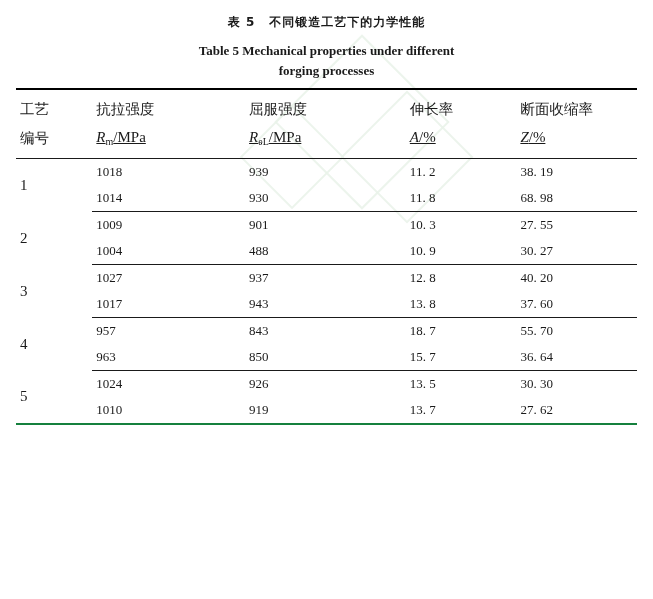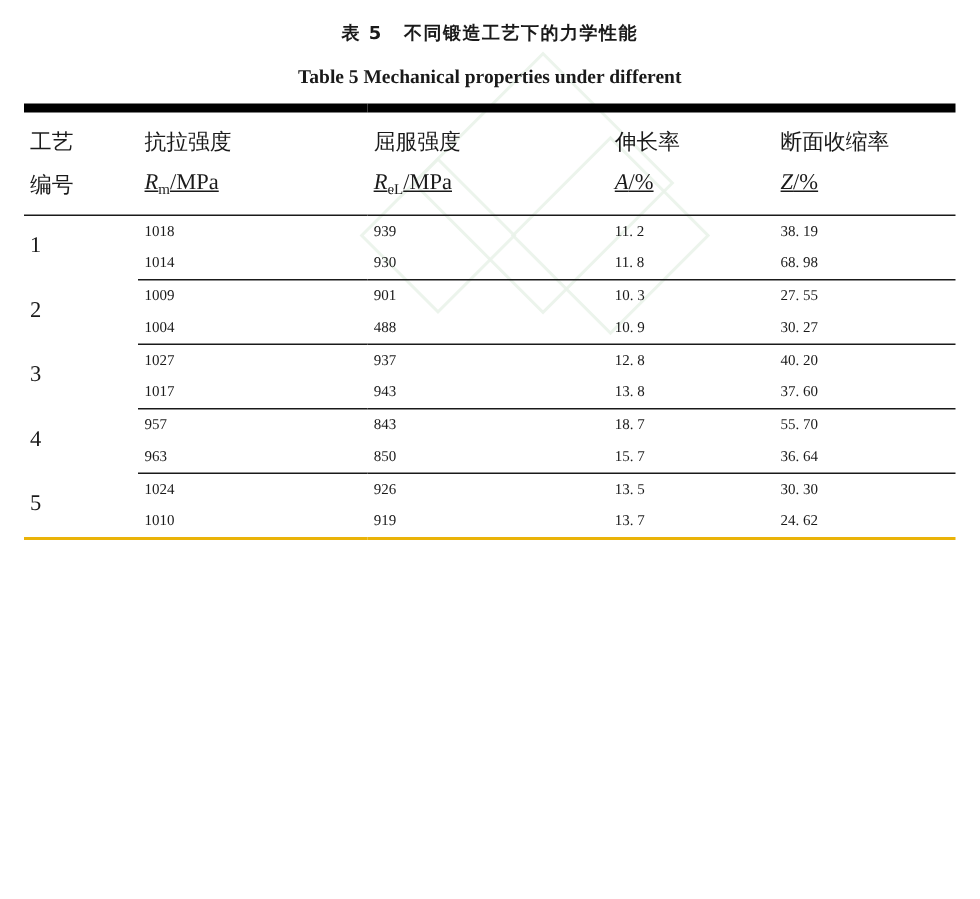--- a/index.html
+++ b/index.html
@@ -58,23 +58,23 @@
     width: 100%;
     border-collapse: collapse;
     font-size: 15px;
   }
   table.props thead th {
     font-weight: normal;
     text-align: left;
     vertical-align: top;
     padding: 6px 4px 4px 4px;
   }
-  .rule-top    { border-top: 6px solid #000000; margin-top: 16px; }
+  .rule-top    { border-top: 2px solid #000000; margin-top: 16px; }
   .rule-mid    { border-bottom: 1.2px solid #1a1a1a; }
-  .rule-bottom { border-bottom: 2px solid #eab308; }
+  .rule-bottom { border-bottom: 2px solid #15803d; }
 
   thead tr.head-row th { padding-top: 10px; }
   thead tr.head-row2 th { padding-bottom: 10px; }
 
   .hdr-cn {
     font-family: "DejaVu Sans", sans-serif;
     font-size: 14.5px;
     white-space: nowrap;
   }
   .hdr-sym {
@@ -89,21 +89,21 @@
     font-size: 10px;
     font-style: normal;
     vertical-align: baseline;
     position: relative;
     top: 3px;
   }
 
   tbody td {
     padding: 5px 4px;
     vertical-align: middle;
-    font-size: 10px;
+    font-size: 13px;
     font-family: "Liberation Serif", serif;
   }
   td.idcell {
     font-size: 15px;
     width: 58px;
   }
   .group-sep td { border-bottom: 1.1px solid #1a1a1a; }
 
   col.c0 { width: 76px; }
   col.c1 { width: 152px; }
@@ -119,20 +119,21 @@
 <div class="watermark wm3"></div>
 
 <div class="page">
 
   <div class="title-cn">
     <span>表 5</span><span class="sp"></span><span>不同锻造工艺下的力学性能</span>
   </div>
 
   <div class="title-en">
     <span class="l1">Table 5   Mechanical properties under different</span>
+    <span class="l2">forging processes</span>
   </div>
 
   <table class="props">
     <colgroup>
       <col class="c0">
         <col class="c1">
         <col class="c2">
         <col class="c3">
         <col class="c4">
     </colgroup>
@@ -222,18 +223,18 @@
         <td class="idcell" rowspan="2">5</td>
         <td>1024</td>
         <td>926</td>
         <td>13. 5</td>
         <td>30. 30</td>
       </tr>
       <tr class="rule-bottom">
         <td>1010</td>
         <td>919</td>
         <td>13. 7</td>
-        <td>24. 62</td>
+        <td>27. 62</td>
       </tr>
 
     </tbody>
   </table>
 </div>
 
 </body></html>

